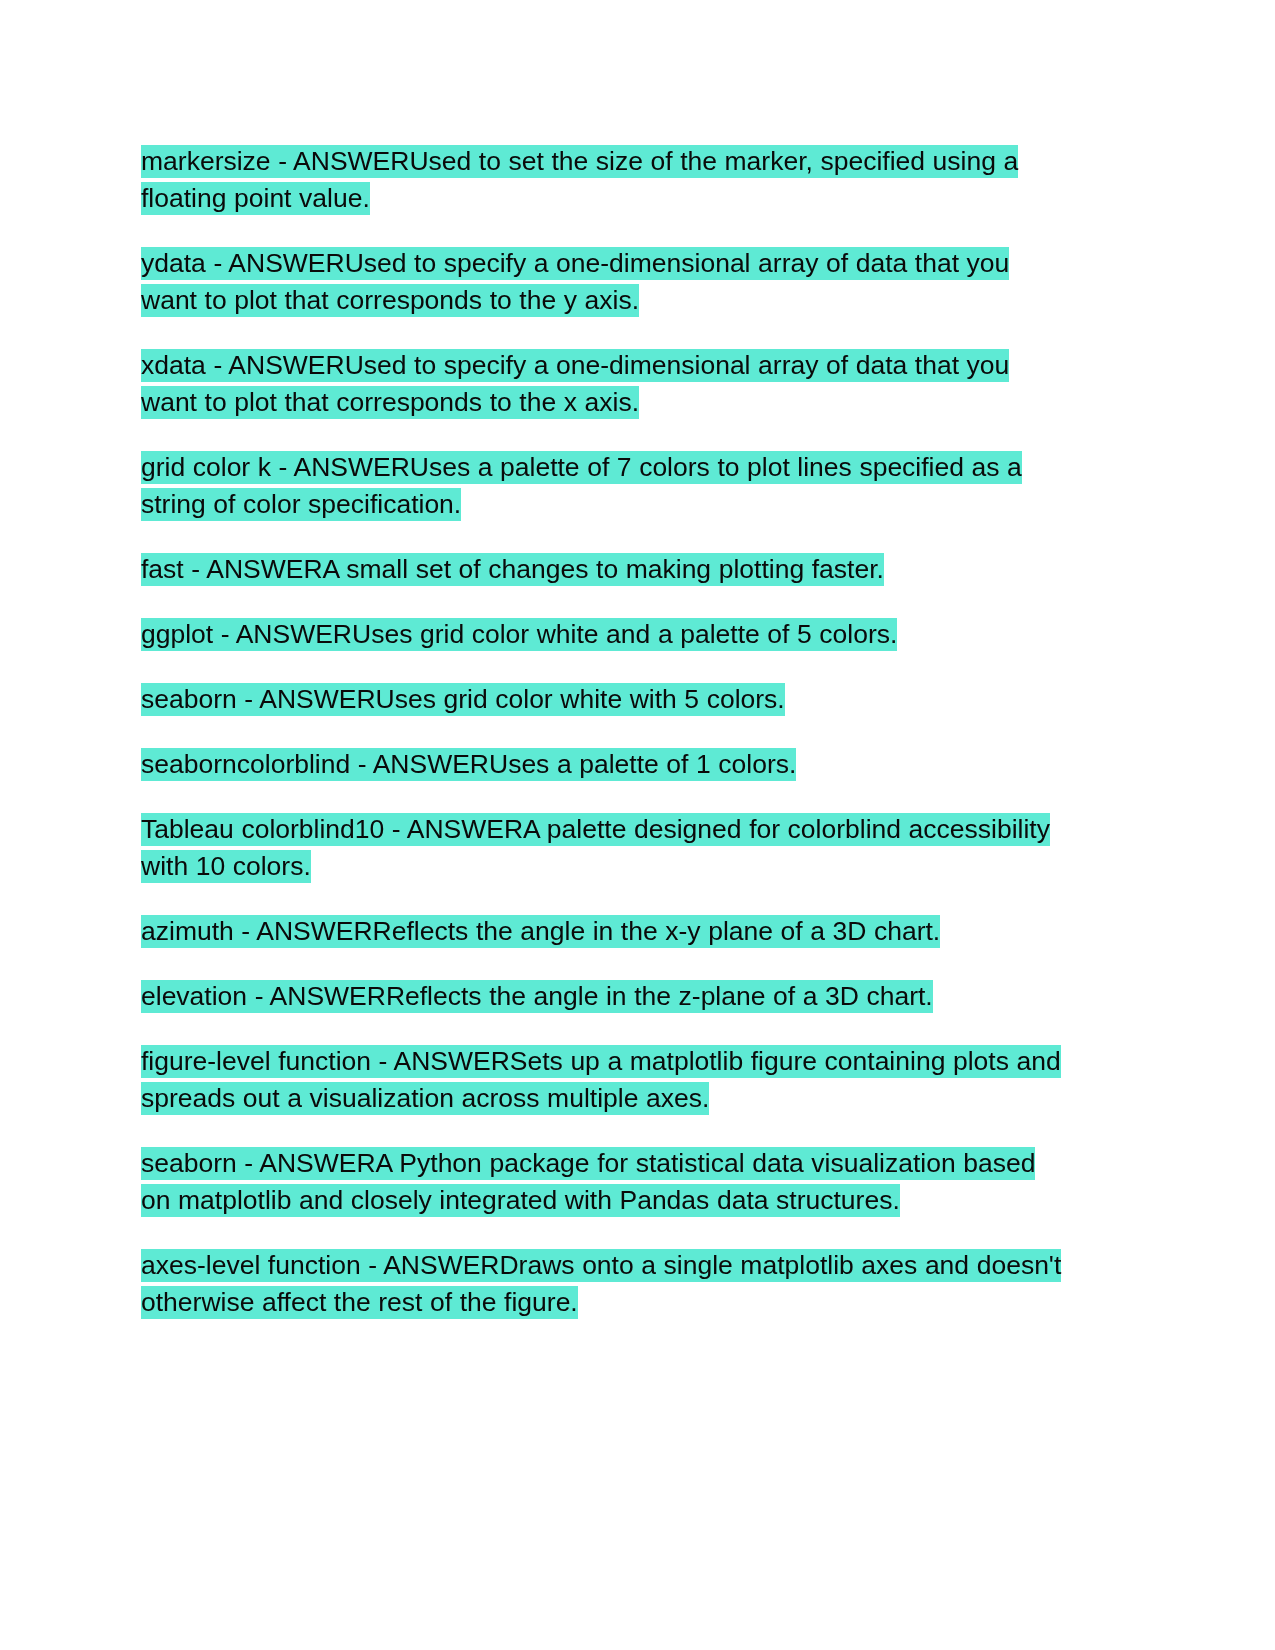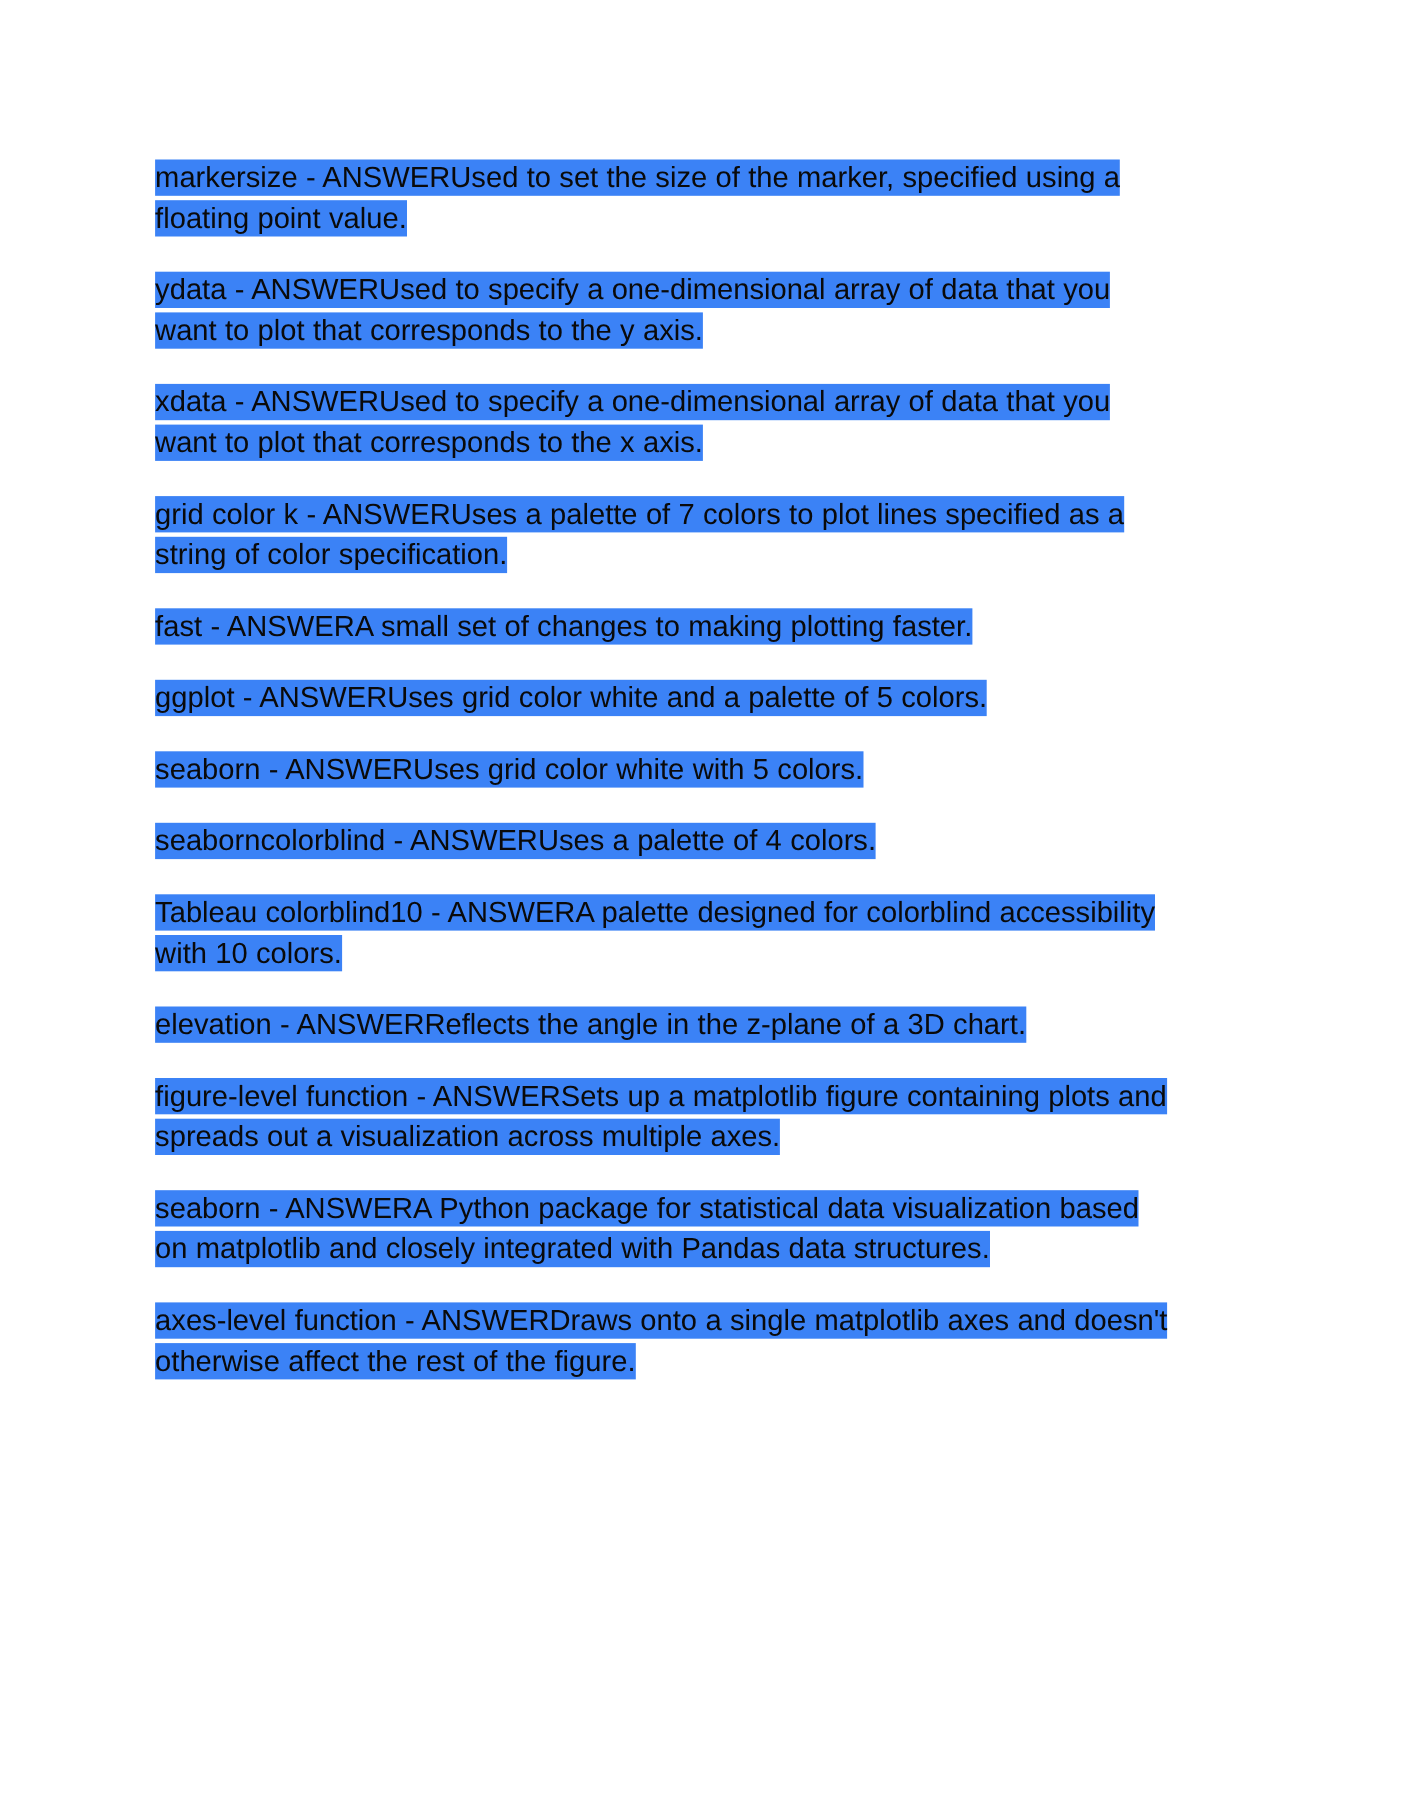--- a/index.html
+++ b/index.html
@@ -33,21 +33,21 @@
     letter-spacing: 0.0px;
     word-spacing: 0.2px;
     text-align: left;
     color: #0a0a0a;
   }
   p.para:last-child {
     margin-bottom: 17px;
   }
   
   p.para > span.hl {
-    background-color: #3b82f6;
+    background-color: #5eead4;
     box-decoration-break: clone;
     -webkit-box-decoration-break: clone;
     padding: 1px 0 2px 0;
   }
 </style>
 </head>
 <body>
 
 <div id="page">
   <div class="doc-body">
@@ -60,25 +60,26 @@
 
 
     <p class="para"><span class="hl">grid color k - ANSWERUses a palette of 7 colors to plot lines specified as a string of color specification.</span></p>
 
     <p class="para"><span class="hl">fast - ANSWERA small set of changes to making plotting faster.</span></p>
 
     <p class="para"><span class="hl">ggplot - ANSWERUses grid color white and a palette of 5 colors.</span></p>
 
     <p class="para"><span class="hl">seaborn - ANSWERUses grid color white with 5 colors.</span></p>
 
-    <p class="para"><span class="hl">seaborncolorblind - ANSWERUses a palette of 4 colors.</span></p>
+    <p class="para"><span class="hl">seaborncolorblind - ANSWERUses a palette of 1 colors.</span></p>
 
     <p class="para"><span class="hl">Tableau colorblind10 - ANSWERA palette designed for colorblind accessibility with 10 colors.</span></p>
 
 
+    <p class="para"><span class="hl">azimuth - ANSWERReflects the angle in the x-y plane of a 3D chart.</span></p>
 
     <p class="para"><span class="hl">elevation - ANSWERReflects the angle in the z-plane of a 3D chart.</span></p>
 
     <p class="para"><span class="hl">figure-level function - ANSWERSets up a matplotlib figure containing plots and spreads out a visualization across multiple axes.</span></p>
 
     <p class="para"><span class="hl">seaborn - ANSWERA Python package for statistical data visualization based on matplotlib and closely integrated with Pandas data structures.</span></p>
 
     <p class="para"><span class="hl">axes-level function - ANSWERDraws onto a single matplotlib axes and doesn't otherwise affect the rest of the figure.</span></p>
 
   </div>

